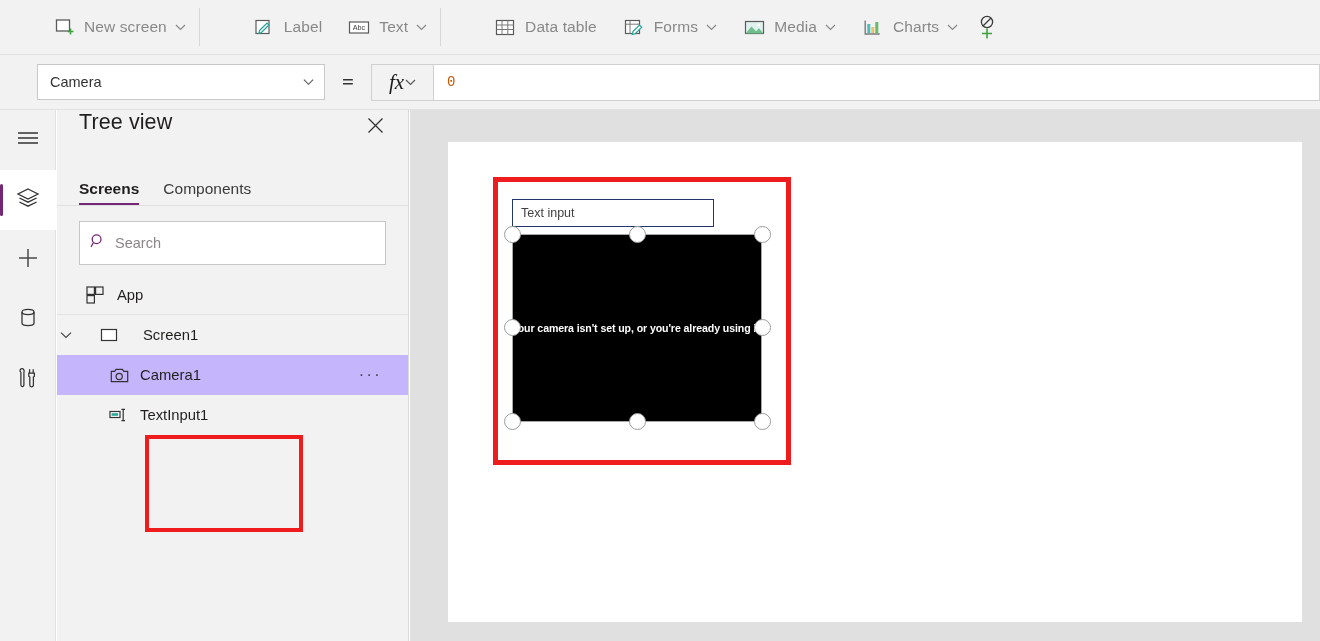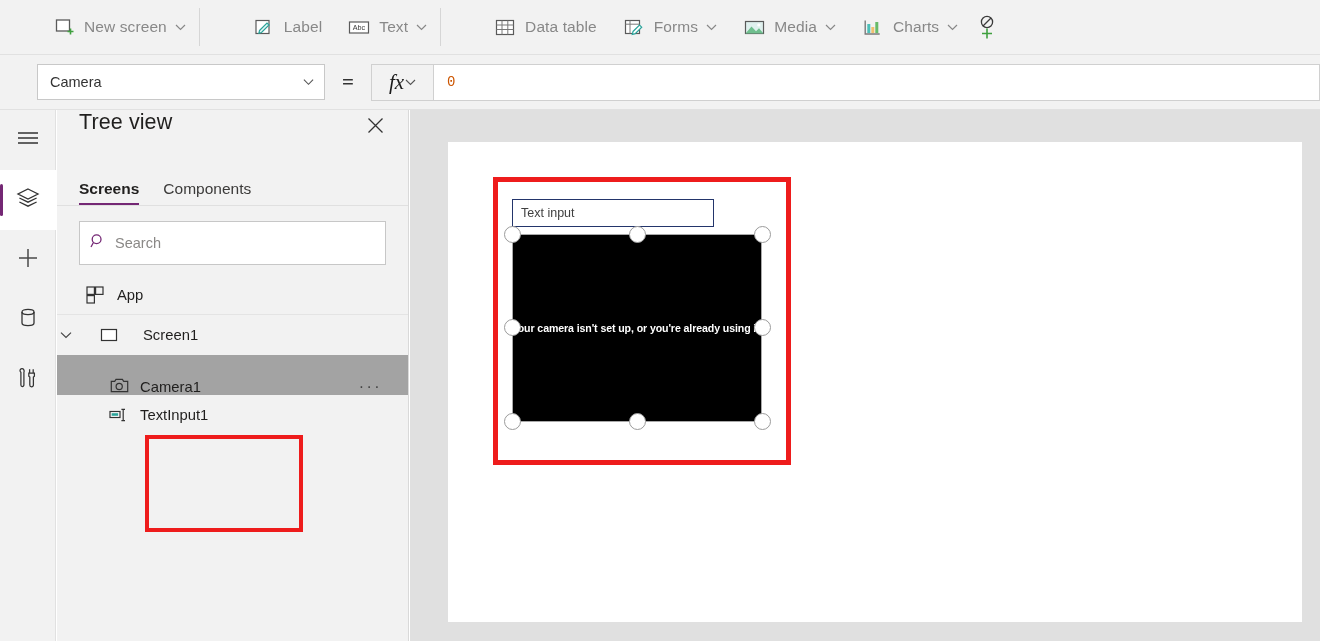--- a/index.html
+++ b/index.html
@@ -232,21 +232,21 @@
     font-size: 14.5px;
     color: #8a8886;
   }
   .tv-row {
     display: flex;
     align-items: center;
     height: 40px;
     cursor: pointer;
     position: relative;
   }
-  .tv-row.selected { background: #a3a3a3; align-items: flex-end; }
+  .tv-row.selected { background: #c4b5fd; }
   .tv-row-app {
     padding-left: 28px;
     gap: 12px;
     margin-top: 10px;
     border-bottom: 1px solid #e4e4e4;
   }
   .tv-row-screen {
     gap: 24px;
   }
   .tv-row-child {

